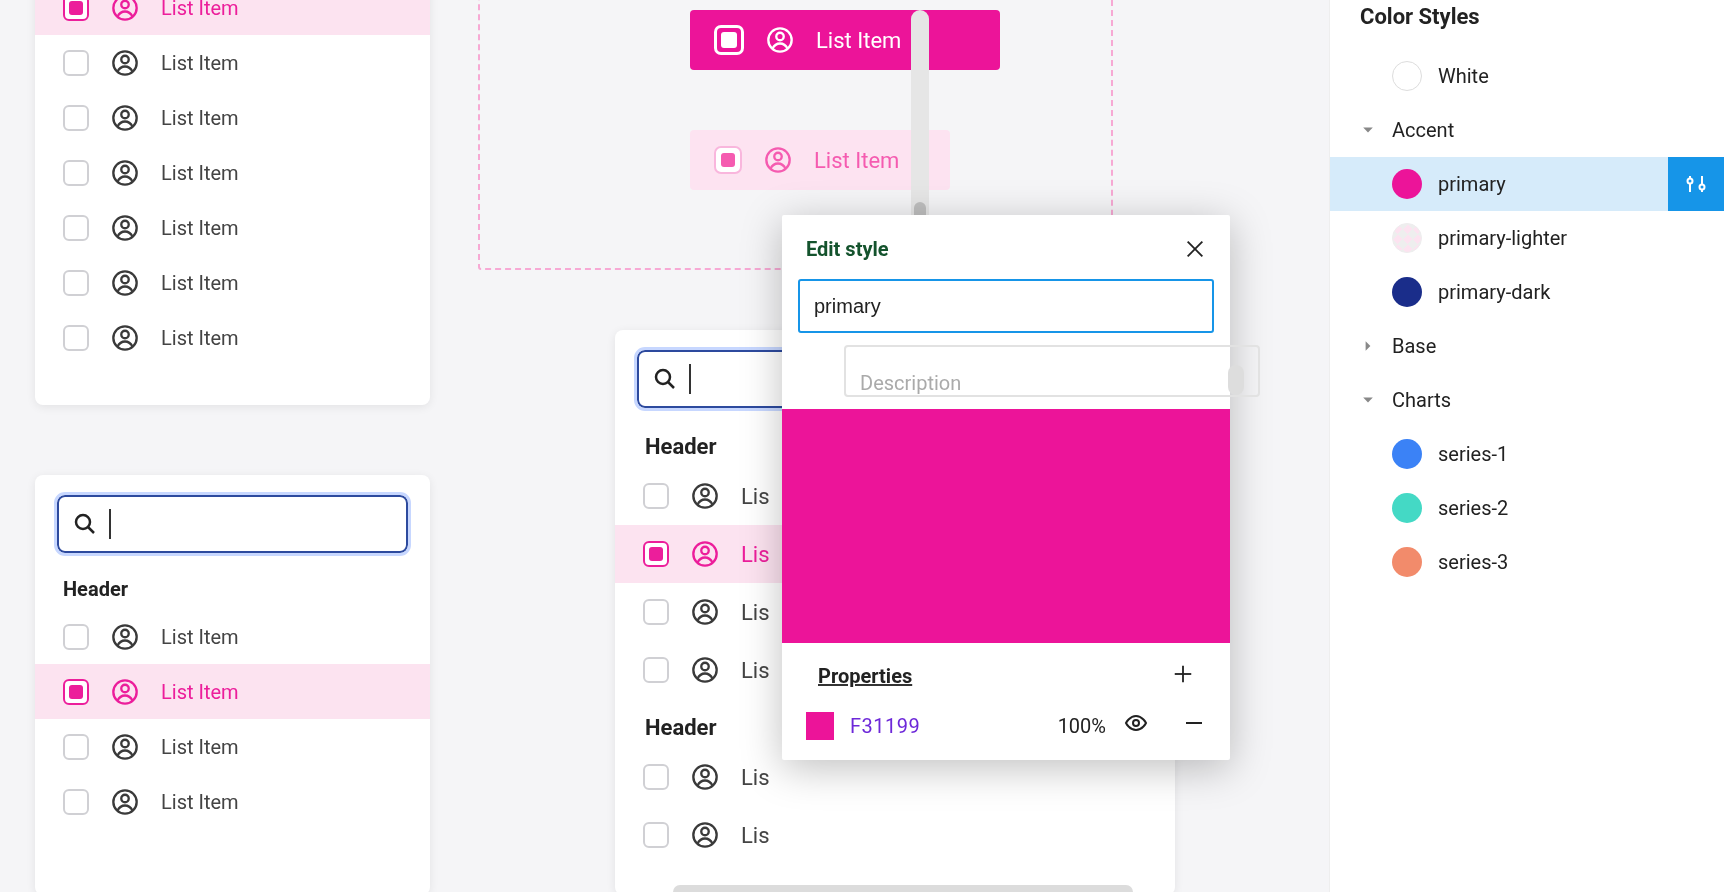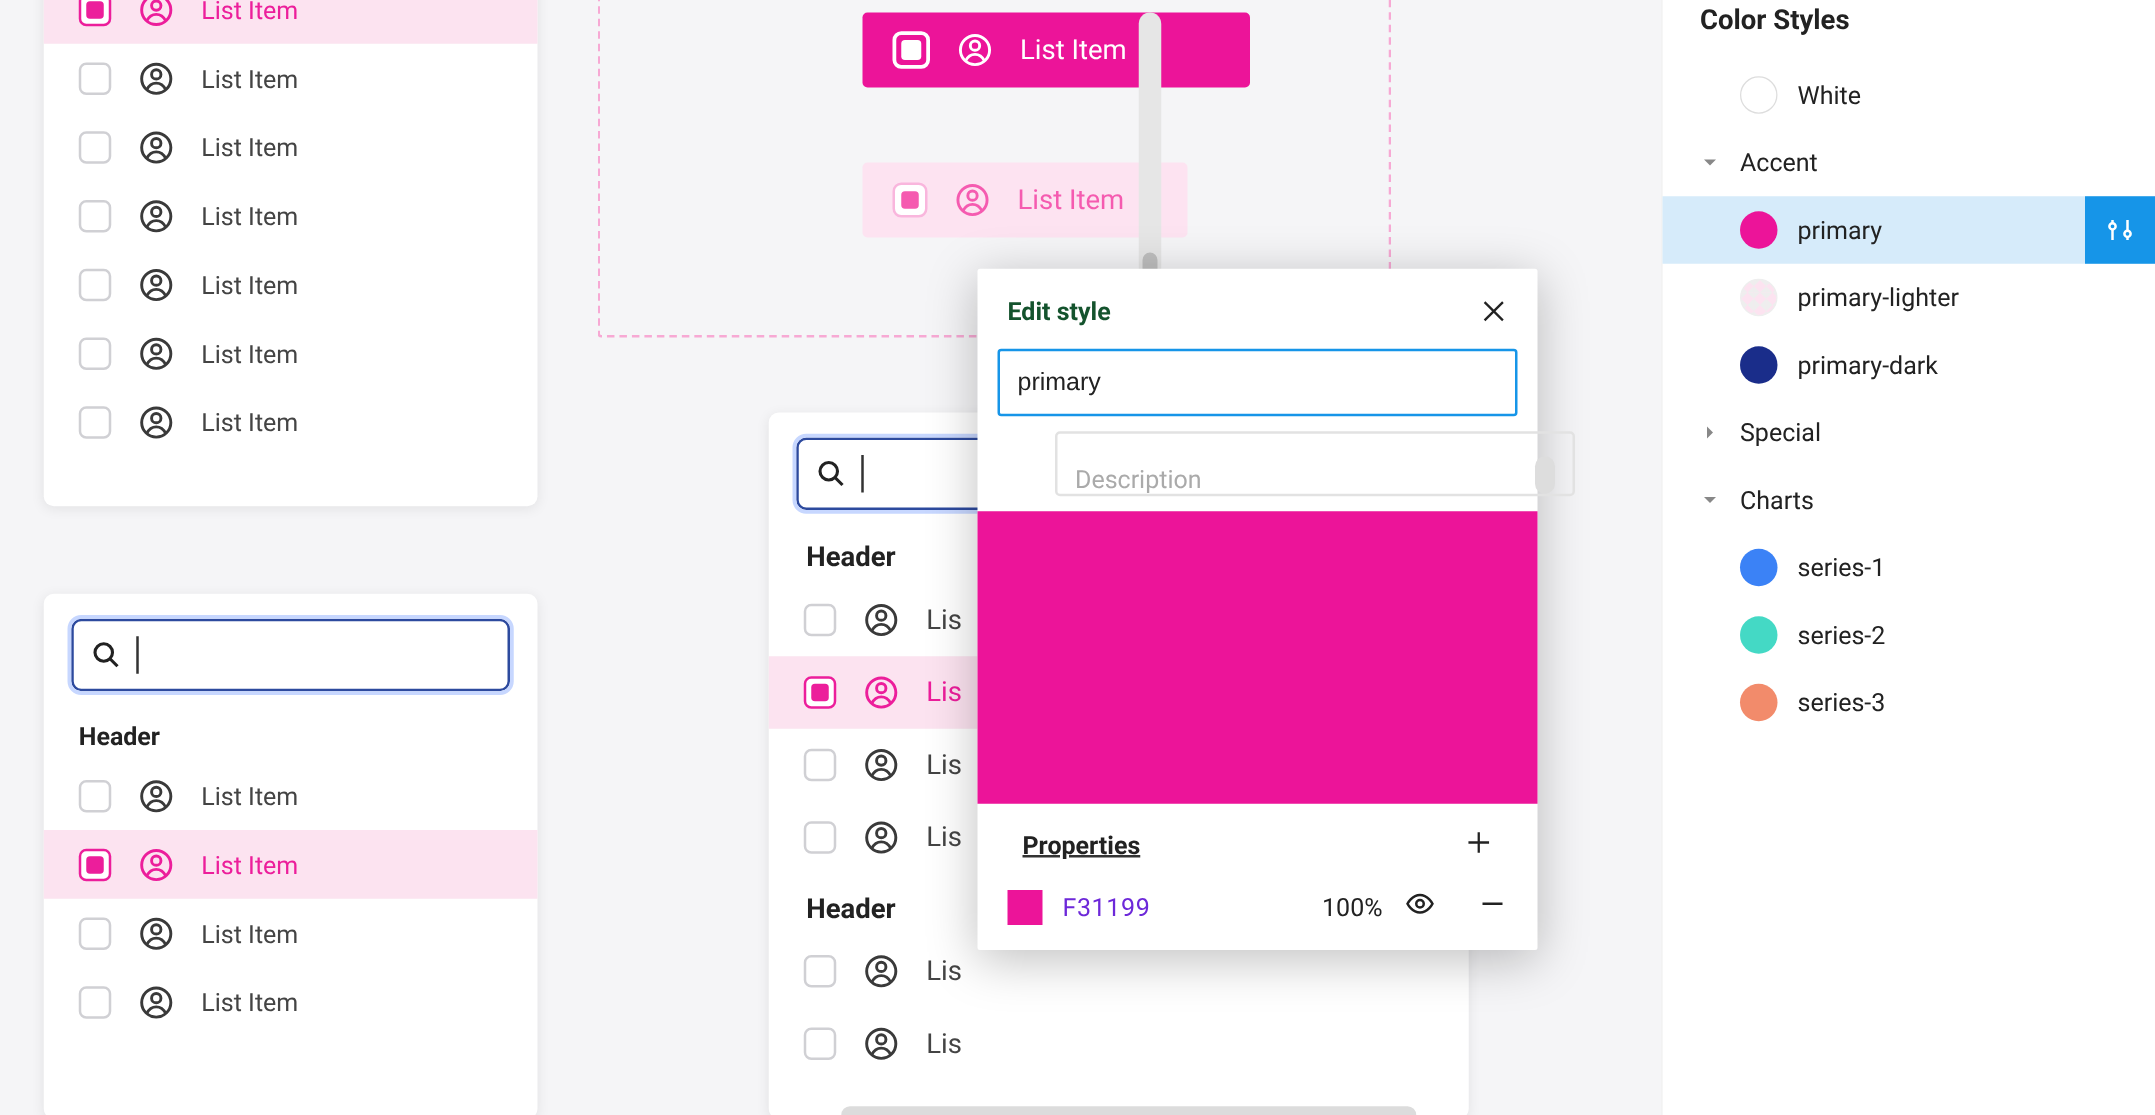--- a/index.html
+++ b/index.html
@@ -606,21 +606,21 @@
     <span class="swatch sw-primary-dark"></span>
     <span>primary-dark</span>
   </div>
 
   <div class="sb-row">
     <span class="chev">
         <svg viewBox="0 0 10 10">
           <path d="M3 1 L7 5 L3 9 Z"></path>
         </svg>
       </span>
-    <span>Special</span>
+    <span>Base</span>
   </div>
   <div class="sb-row">
     <span class="chev">
         <svg viewBox="0 0 10 10">
           <path d="M1 3 L5 7 L9 3 Z"></path>
         </svg>
       </span>
     <span>Charts</span>
   </div>
   <div class="sb-row indent1">

